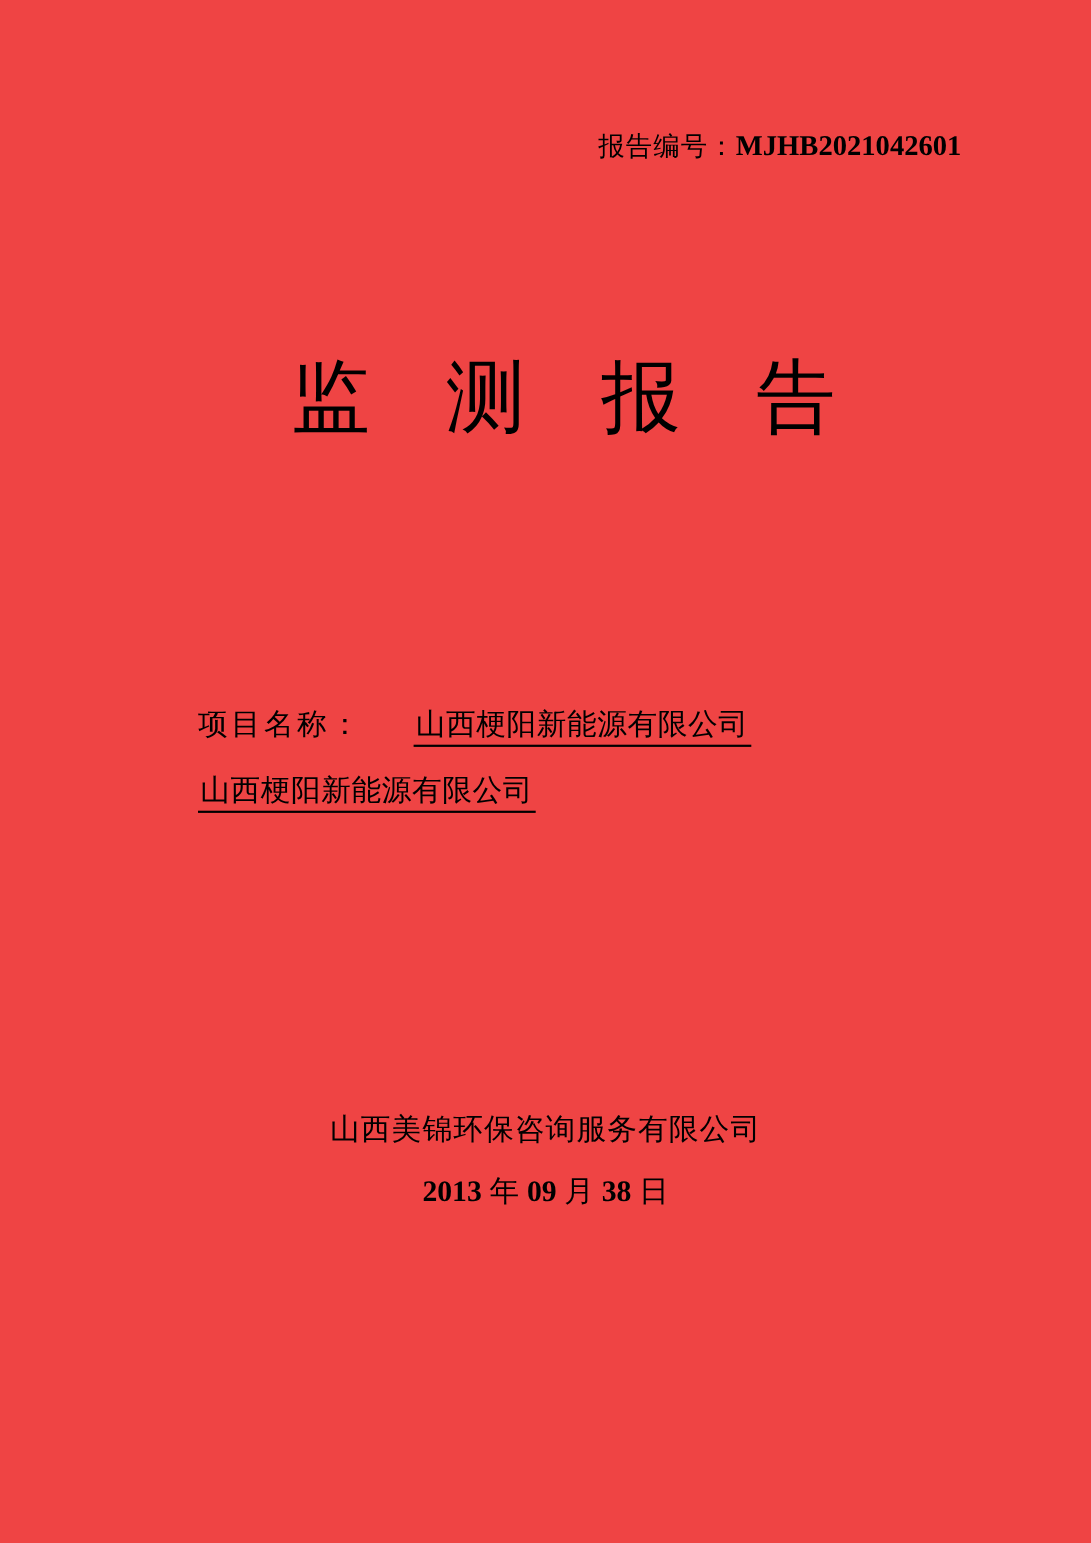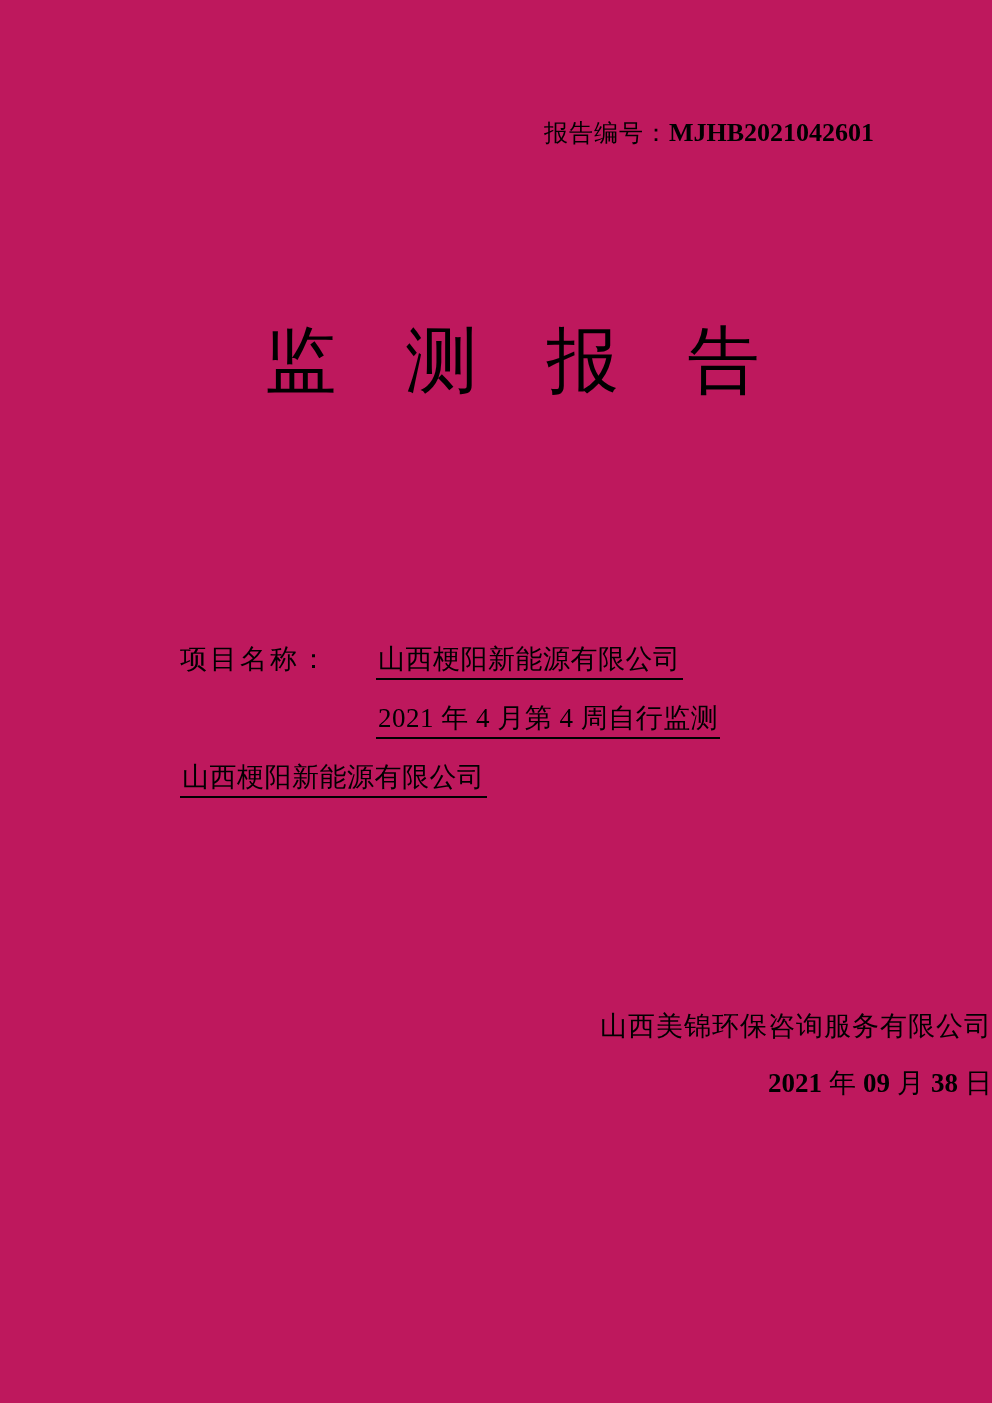--- a/index.html
+++ b/index.html
@@ -5,21 +5,21 @@
   html, body {
     margin: 0;
     padding: 0;
     background: #ffffff;
   }
   .page {
     position: relative;
     width: 992px;
     height: 1403px;
     margin: 0 auto;
-    background: #be185d;
+    background: #ef4444;
     color: #000000;
     font-family: "Liberation Serif", "DejaVu Serif", serif;
     overflow: hidden;
   }
 
   
   .report-no {
     position: absolute;
     top: 118px;
     right: 118px;
@@ -66,20 +66,21 @@
     margin-bottom: 20px;
     min-height: 36px;
     line-height: 36px;
   }
   .info-label {
     width: 196px;
     flex: 0 0 196px;
     font-size: 27px;
     letter-spacing: 3px;
     white-space: nowrap;
+    font-family: Liberation Mono, monospace;
   }
   .info-value-wrap {
     width: 370px;
     flex: 0 0 370px;
     white-space: nowrap;
   }
   .info-value {
     display: inline-block;
     font-size: 27px;
     letter-spacing: 0.5px;
@@ -87,21 +88,21 @@
     padding: 0 2px 2px 2px;
     line-height: 34px;
   }
 
   
   .footer {
     position: absolute;
     top: 1008px;
     left: 0;
     width: 100%;
-    text-align: right;
+    text-align: center;
   }
   .company-name {
     font-size: 27px;
     letter-spacing: 1px;
     line-height: 36px;
     white-space: nowrap;
   }
   .date-line {
     margin-top: 21px;
     font-size: 27px;
@@ -132,35 +133,29 @@
 
   <div class="info-block">
 
     <div class="info-row">
       <div class="info-label">项目名称：</div>
       <div class="info-value-wrap">
         <span class="info-value">山西梗阳新能源有限公司</span>
       </div>
     </div>
 
-    <div class="info-row">
-      <div class="info-label"></div>
-      <div class="info-value-wrap">
-        <span class="info-value">2021 年 4 月第 4 周自行监测</span>
-      </div>
-    </div>
 
     <div class="info-row">
       <div class="info-value-wrap">
         <span class="info-value">山西梗阳新能源有限公司</span>
       </div>
     </div>
 
   </div>
 
   <div class="footer">
     <div class="company-name">山西美锦环保咨询服务有限公司</div>
     <div class="date-line">
-      <span class="date-num">2021</span><span class="date-unit">年</span><span class="date-num">09</span><span class="date-unit">月</span><span class="date-num">38</span><span class="date-unit">日</span>
+      <span class="date-num">2013</span><span class="date-unit">年</span><span class="date-num">09</span><span class="date-unit">月</span><span class="date-num">38</span><span class="date-unit">日</span>
     </div>
   </div>
 
 </div>
 
 </body></html>

